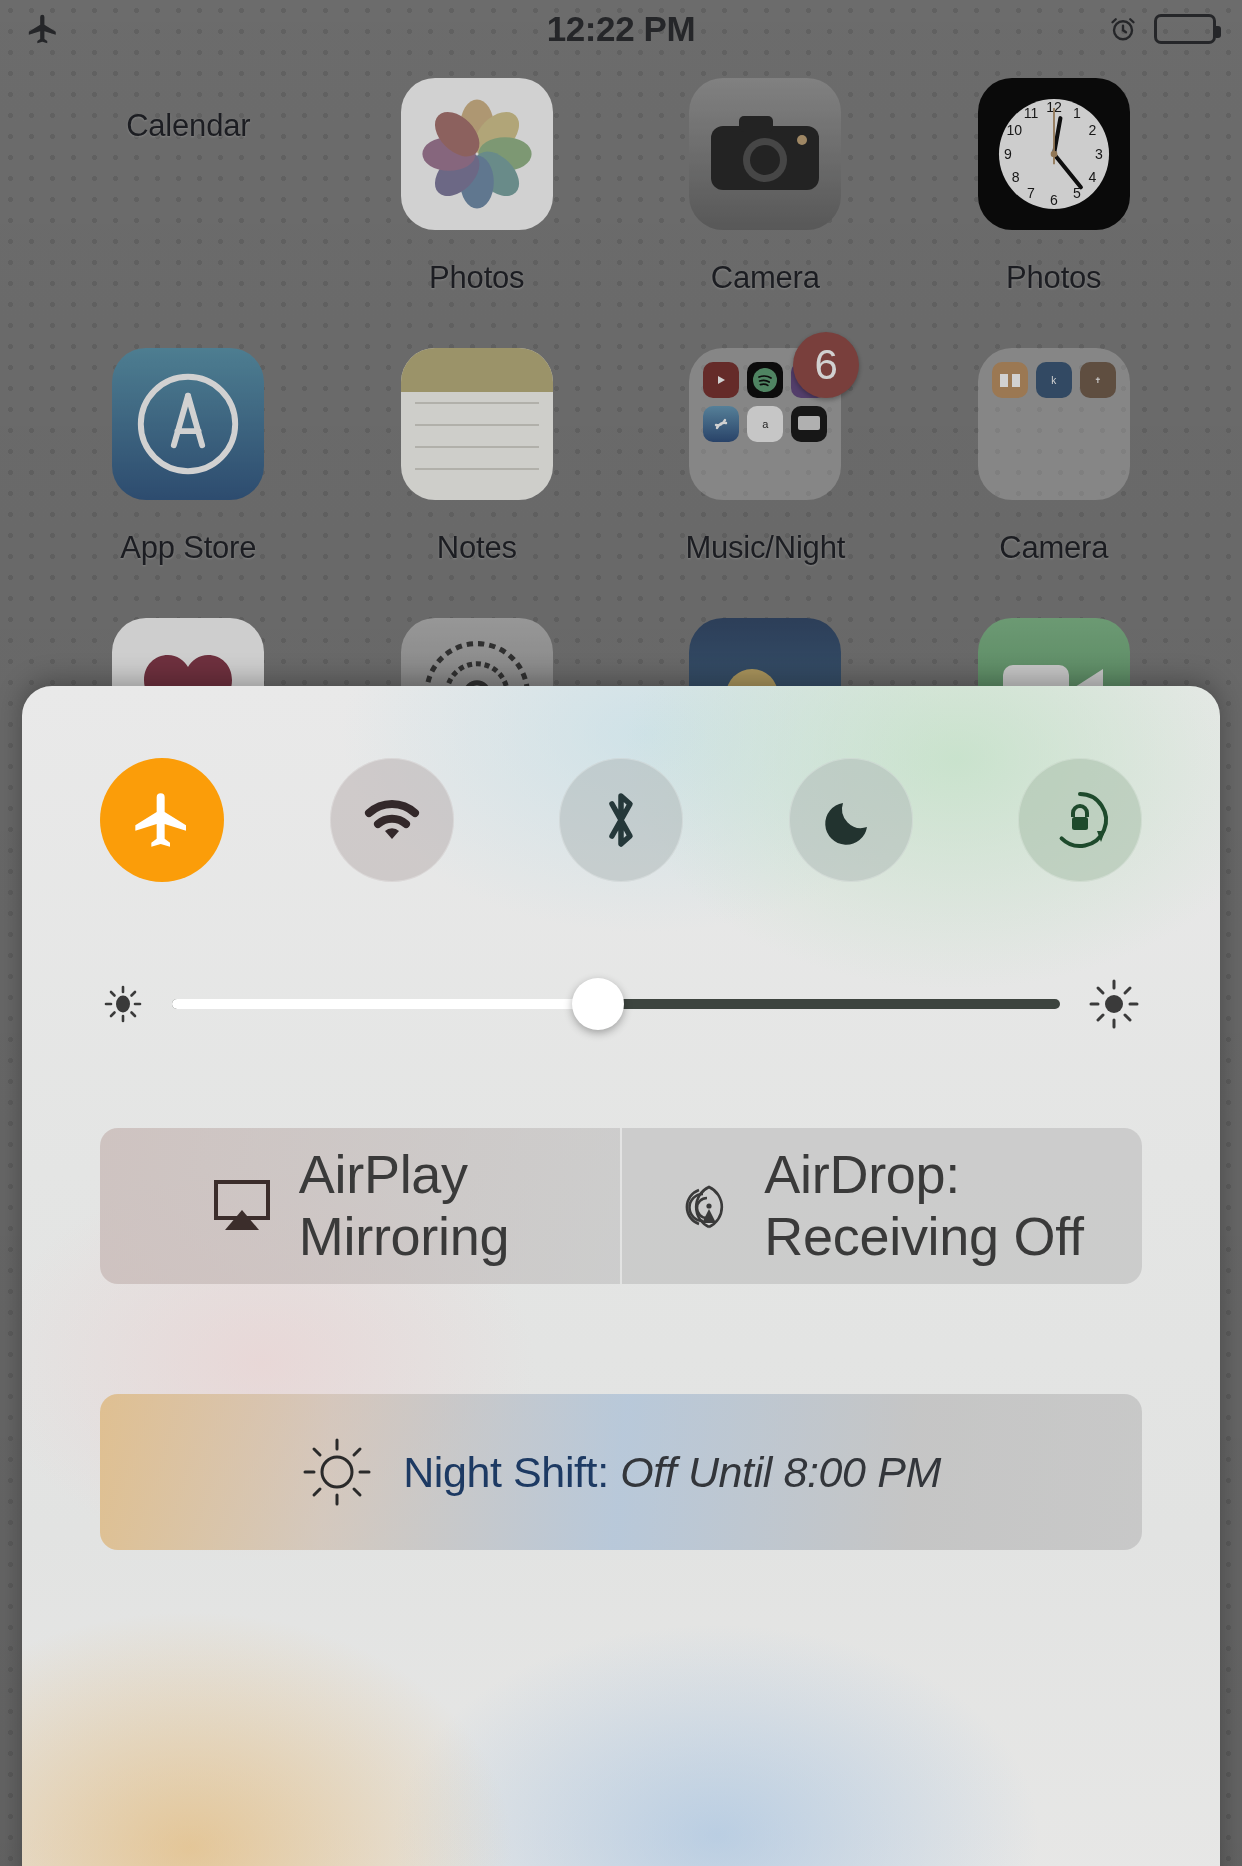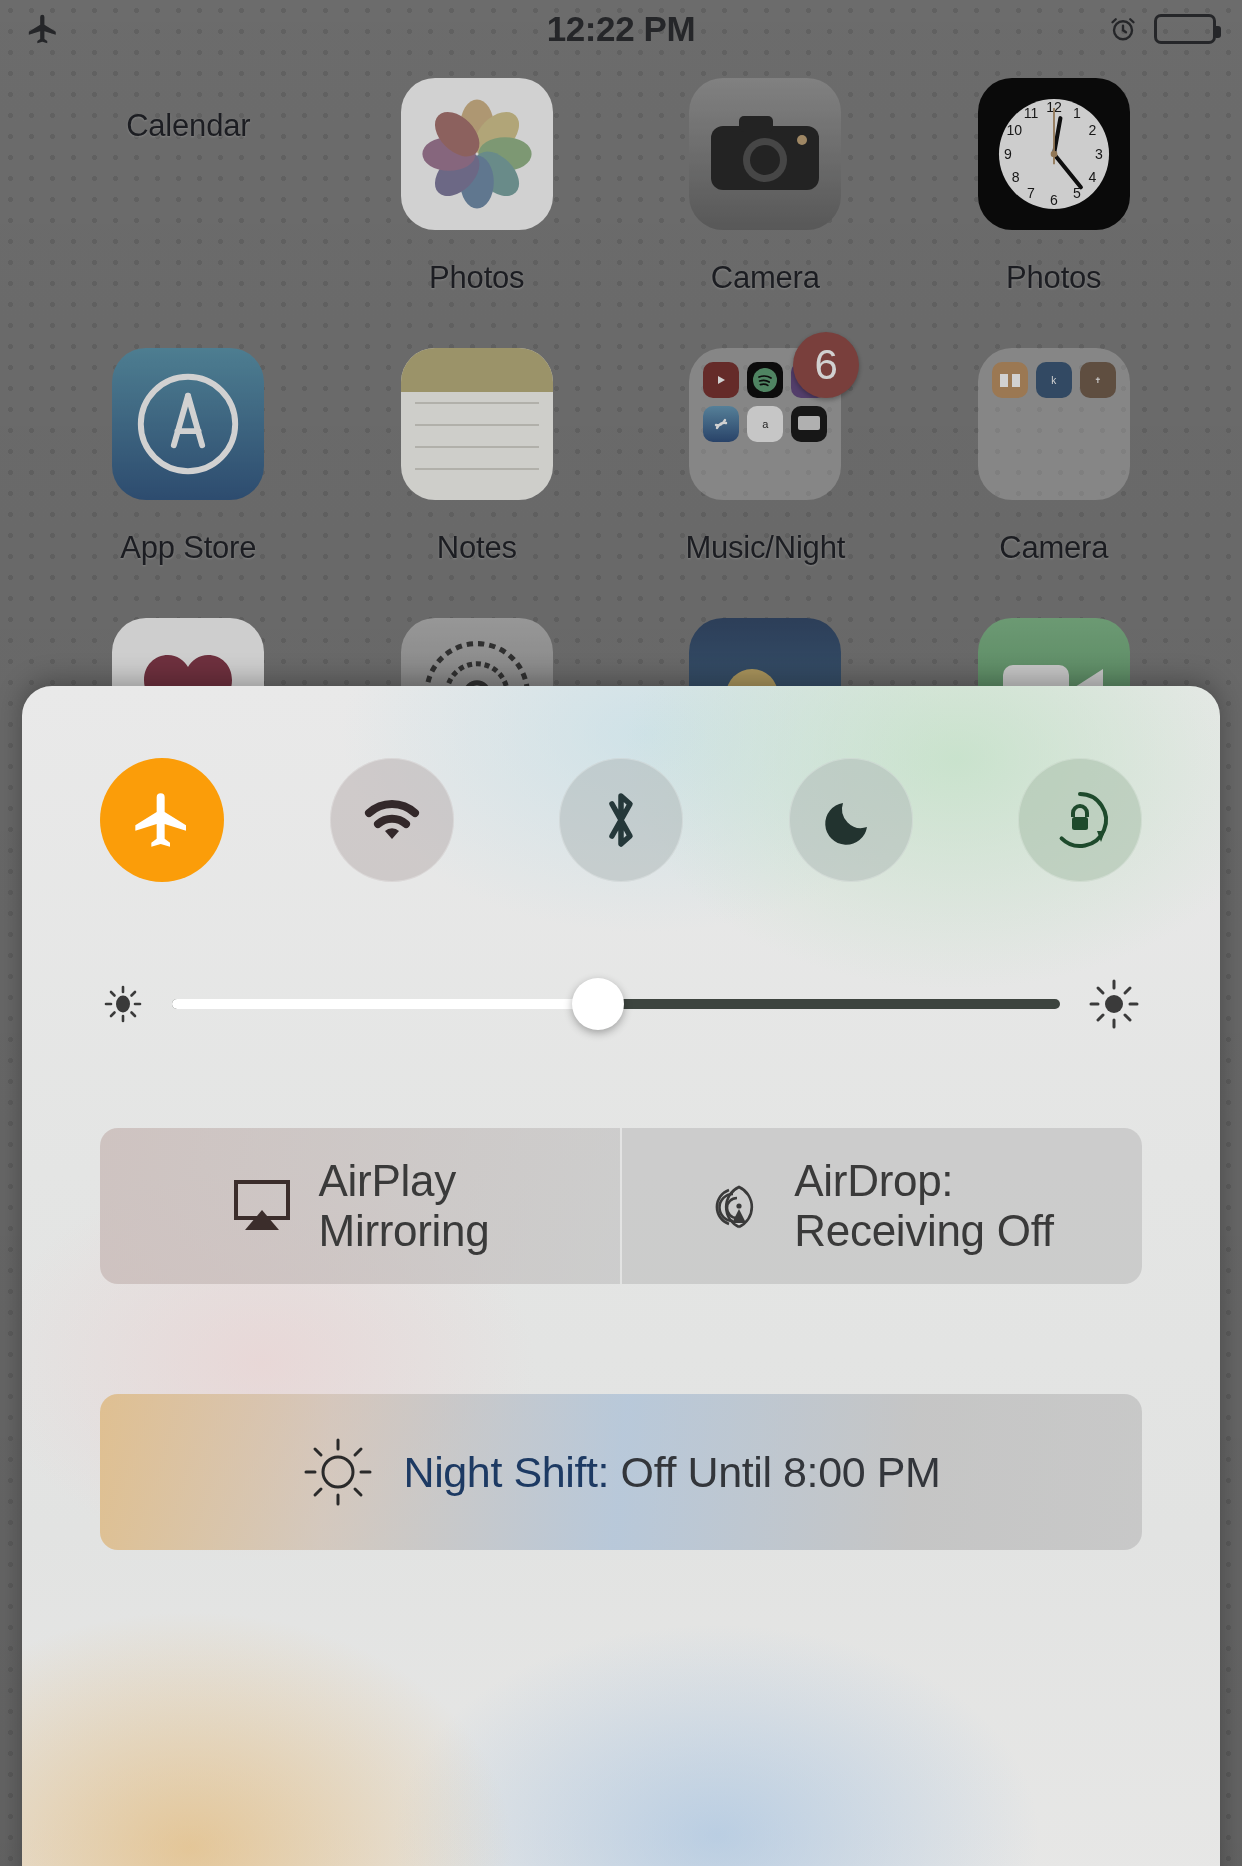--- a/index.html
+++ b/index.html
@@ -166,33 +166,33 @@
   .pair {
     display: flex; height: 156px; border-radius: 18px; overflow: hidden;
     background: rgba(255,255,255,0.10);
   }
   .pair-cell {
     flex: 1; display: flex; align-items: center; justify-content: center; gap: 26px;
     background: rgba(186,184,184,0.55);
   }
   .pair-cell.left { background: linear-gradient(100deg, rgba(197,181,178,0.72), rgba(188,188,188,0.6)); }
   .pair-cell.right { background: rgba(190,190,190,0.66); border-left: 2px solid rgba(255,255,255,0.45); }
-  .pair-text { font-size: 44px; line-height: 1.14; color: #3a3a3a; letter-spacing: -0.3px; }
+  .pair-text { font-size: 54px; line-height: 1.14; color: #3a3a3a; letter-spacing: -0.3px; }
 
   
   .ns-row { padding: 110px 78px 0 78px; }
   .night-shift {
     height: 156px; border-radius: 18px;
     display: flex; align-items: center; justify-content: center; gap: 30px;
     background: linear-gradient(95deg, rgba(222,186,132,0.85) 0%, rgba(206,190,175,0.7) 22%,
                 rgba(168,190,214,0.72) 50%, rgba(186,186,186,0.72) 78%, rgba(190,190,190,0.72) 100%);
   }
   .ns-label { font-size: 43px; letter-spacing: -0.4px; }
   .ns-label .ns-strong { color: #1d3a63; }
-  .ns-label .ns-rest { color: #33363b; }
+  .ns-label .ns-rest { color: #33363b; font-style: italic; }
 
   svg { display: block; }
 </style>
 </head>
 <body>
 
 <div id="screen">
 
   <div id="wallpaper"></div>
 

